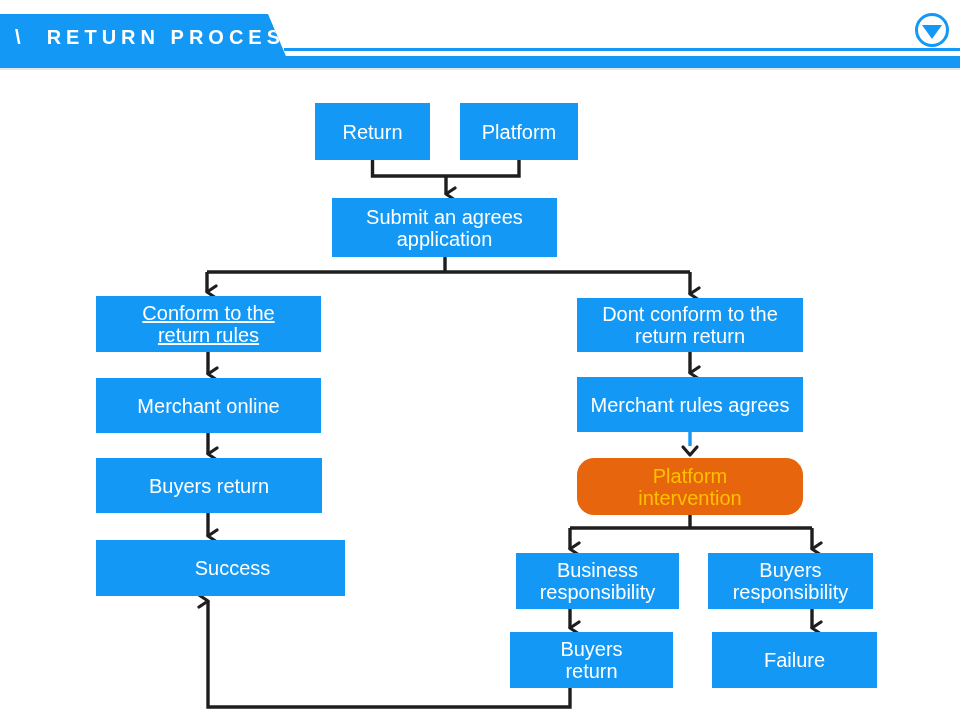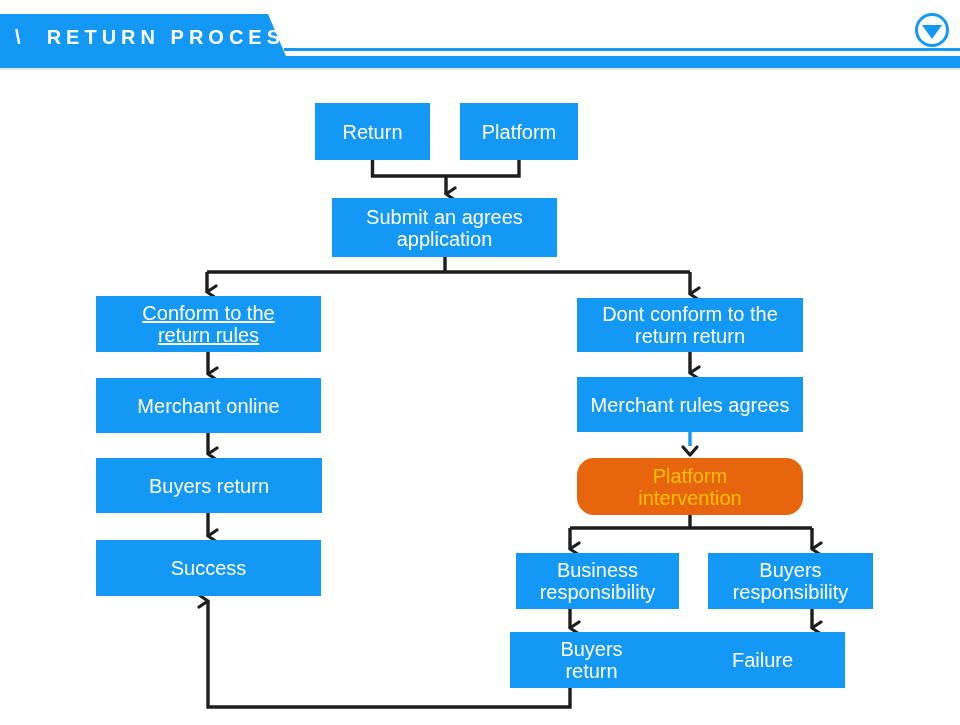--- a/index.html
+++ b/index.html
@@ -80,29 +80,29 @@
 
   <div class="node" style="left:315px;top:103px;width:115px;height:57px;">Return</div>
   <div class="node" style="left:460px;top:103px;width:118px;height:57px;">Platform</div>
   <div class="node" style="left:332px;top:198px;width:225px;height:59px;">Submit an agrees
 application</div>
 
   <div class="node" style="left:96px;top:296px;width:225px;height:56px;text-decoration:underline;">Conform to the
 return rules</div>
   <div class="node" style="left:96px;top:378px;width:225px;height:55px;">Merchant online</div>
   <div class="node" style="left:96px;top:458px;width:226px;height:55px;">Buyers return</div>
-  <div class="node" style="left:96px;top:540px;width:225px;height:56px;">Success</div>
+  <div class="node" style="left:96px;top:540px;width:225px;height:56px;padding-left:24px;">Success</div>
 
   <div class="node" style="left:577px;top:298px;width:226px;height:54px;">Dont conform to the
 return return</div>
   <div class="node" style="left:577px;top:377px;width:226px;height:55px;">Merchant rules agrees</div>
   <div class="node orange" style="left:577px;top:458px;width:226px;height:57px;border-radius:17px;">Platform
 intervention</div>
 
   <div class="node" style="left:480px;top:553px;width:163px;height:56px;margin-left:36px;">Business
 responsibility</div>
   <div class="node" style="left:708px;top:553px;width:165px;height:56px;">Buyers
 responsibility</div>
   <div class="node" style="left:510px;top:632px;width:163px;height:56px;">Buyers
 return</div>
-  <div class="node" style="left:668px;top:632px;width:165px;height:56px;padding-left:12px;">Failure</div>
+  <div class="node" style="left:712px;top:632px;width:165px;height:56px;">Failure</div>
 
 </div>
 
 </body></html>

